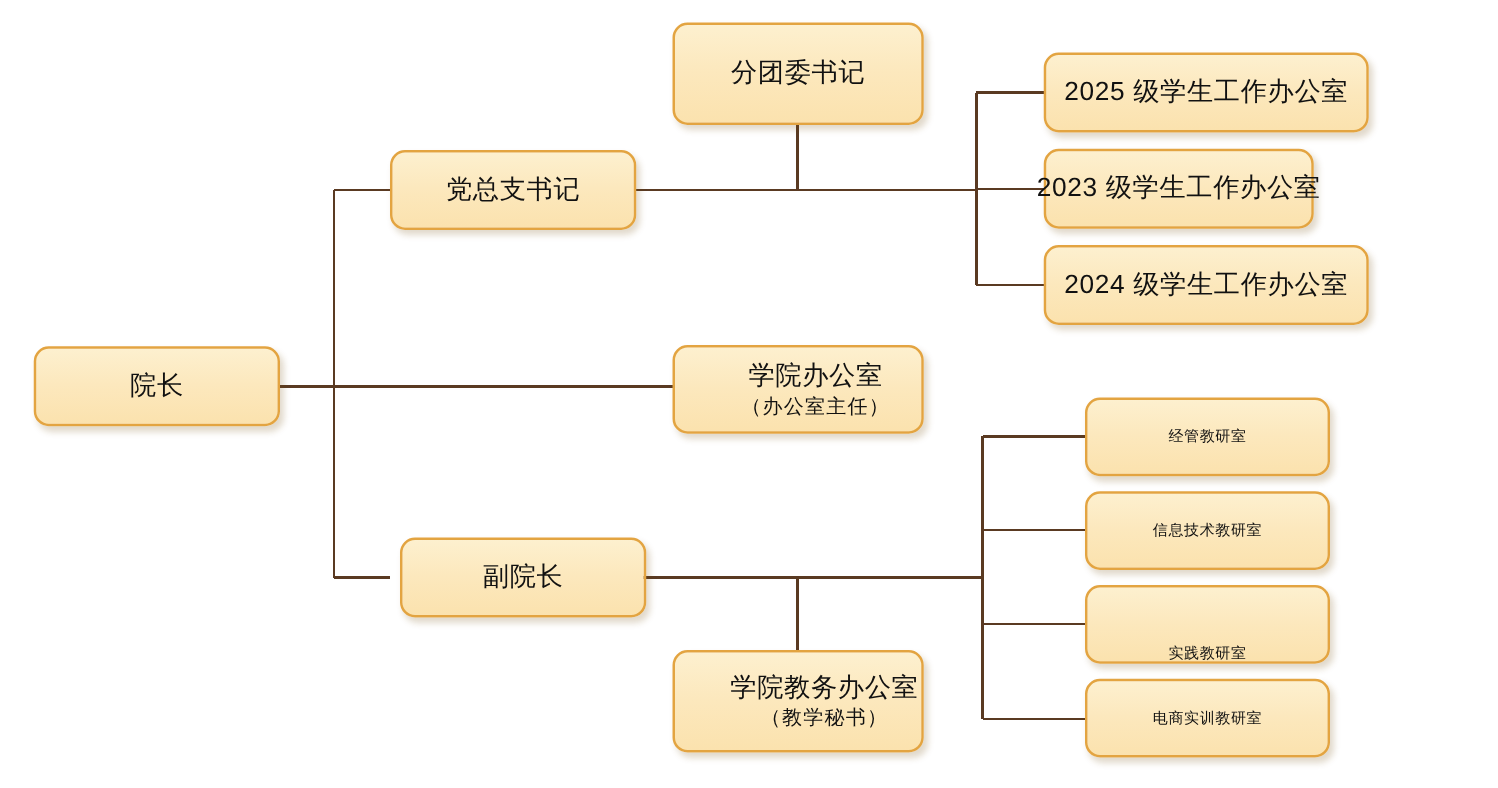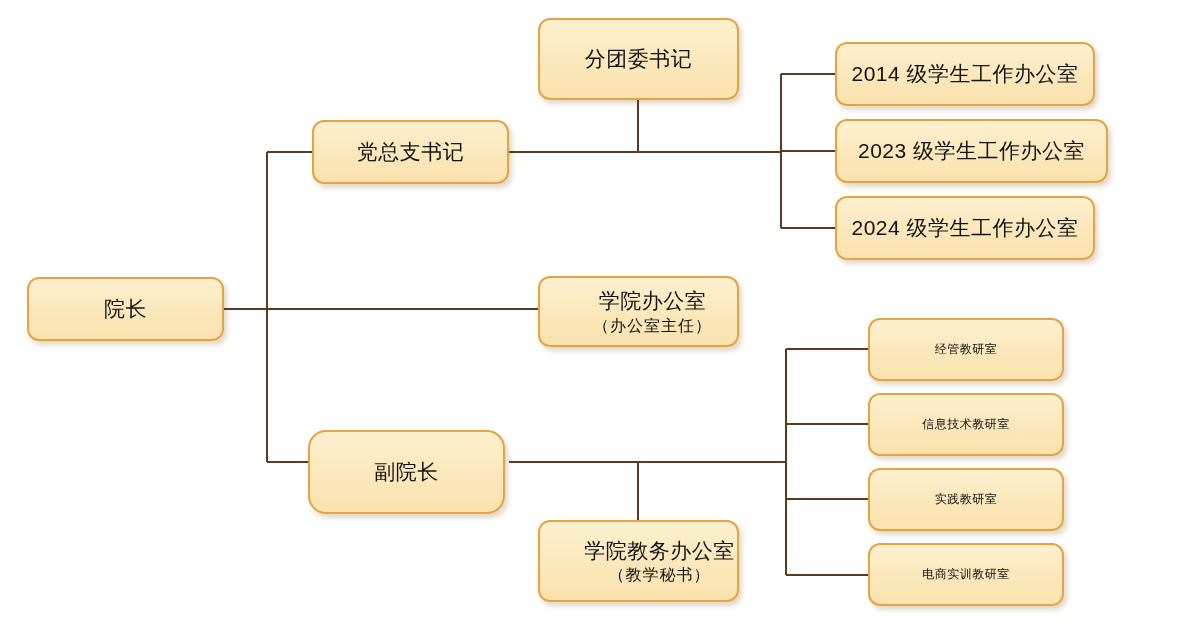--- a/index.html
+++ b/index.html
@@ -54,30 +54,30 @@
     font-family: "Liberation Serif", "DejaVu Serif", serif;
     font-size: 16px;
     line-height: 1.2;
     margin-top: 2px;
     letter-spacing: 1px;
     white-space: nowrap;
   }
   
   #node-dean            { left: 27px;  top: 277px; width: 197px; height: 64px; justify-content: center; }
   #node-party-secretary { left: 312px; top: 120px; width: 197px; height: 64px; }
-  #node-vice-dean       { left: 308px; top: 430px; width: 197px; height: 84px; border-radius: 18px; }
+  #node-vice-dean       { left: 320px; top: 430px; width: 197px; height: 64px; }
   #node-youth-secretary { left: 538px; top: 18px;  width: 201px; height: 82px; }
   #node-college-office  { left: 538px; top: 276px; width: 201px; height: 71px; padding-left: 28px; }
   #node-academic-office { left: 538px; top: 520px; width: 201px; height: 82px; padding-left: 42px; }
   #node-office-2022     { left: 835px; top: 42px;  width: 260px; height: 64px; }
-  #node-office-2023     { left: 835px; top: 119px; width: 273px; height: 64px; }
+  #node-office-2023     { left: 835px; top: 119px; width: 216px; height: 64px; }
   #node-office-2024     { left: 835px; top: 196px; width: 260px; height: 64px; }
   #node-room-econ       { left: 868px; top: 318px; width: 196px; height: 63px; }
   #node-room-it         { left: 868px; top: 393px; width: 196px; height: 63px; }
-  #node-room-practice   { left: 868px; top: 468px; width: 196px; height: 63px; }
+  #node-room-practice   { left: 868px; top: 468px; width: 196px; height: 63px; justify-content: flex-end; }
   #node-room-ecom       { left: 868px; top: 543px; width: 196px; height: 63px; }
 </style>
 </head>
 <body>
 
 <div id="chart">
 
   <svg id="edges" viewBox="0 0 1198 630" width="1198" height="630">
     <g stroke="#5a3a22" stroke-width="2" fill="none" shape-rendering="crispEdges">
 
@@ -132,21 +132,21 @@
     <span class="title">学院办公室</span>
     <span class="subtitle">（办公室主任）</span>
   </div>
 
   <div class="node" id="node-academic-office">
     <span class="title">学院教务办公室</span>
     <span class="subtitle">（教学秘书）</span>
   </div>
 
   <div class="node" id="node-office-2022">
-    <span class="title">2014 级学生工作办公室</span>
+    <span class="title">2025 级学生工作办公室</span>
   </div>
 
   <div class="node" id="node-office-2023">
     <span class="title">2023 级学生工作办公室</span>
   </div>
 
   <div class="node" id="node-office-2024">
     <span class="title">2024 级学生工作办公室</span>
   </div>
 

